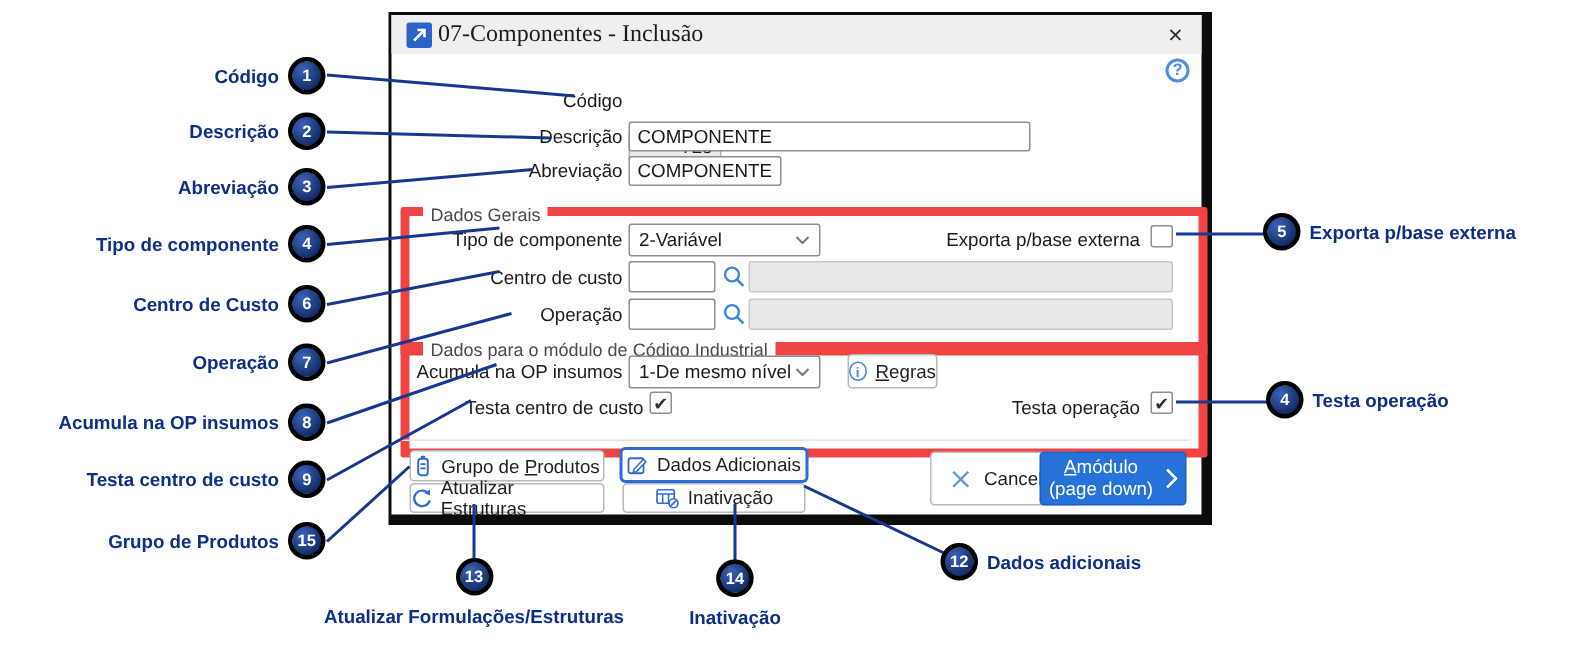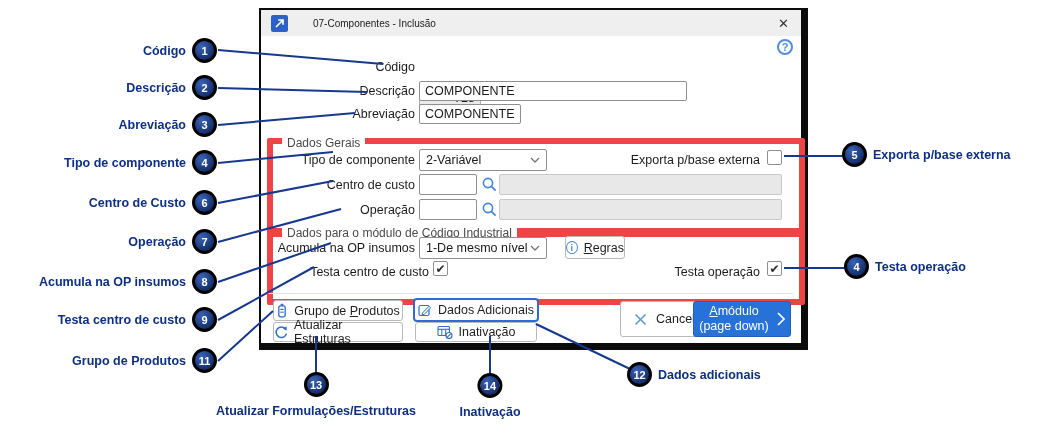--- a/index.html
+++ b/index.html
@@ -5,21 +5,21 @@
   html,body{margin:0;padding:0;background:#fff;}
   .canvas{position:relative;width:1059px;height:441px;background:#fff;overflow:hidden;
           font-family:"Liberation Sans",sans-serif;color:#1a1a1a;}
   
   .dialog{position:absolute;left:259px;top:8px;width:549px;height:342px;box-sizing:border-box;
           background:#fff;border:solid #0b0b0b;border-width:2px 7px 7px 2px;z-index:1;}
   .titlebar{position:absolute;left:0;top:0;width:100%;height:26px;background:#efefef;
             display:flex;align-items:center;}
   .appicon{width:17px;height:17px;margin-left:10px;background:#2b62c9;border-radius:2px;
            display:flex;align-items:center;justify-content:center;flex:0 0 auto;}
-  .title{margin-left:25px;font-size:10px;color:#1b1b1b;}
+  .title{margin-left:4px;font-size:16px;color:#1b1b1b;font-family:Liberation Serif, serif;}
   .closex{margin-left:auto;margin-right:12px;font-size:13px;color:#333;cursor:default;line-height:1;}
   .helpbtn{position:absolute;left:516px;top:29px;width:16px;height:16px;border:2px solid #4f8fdd;
            border-radius:50%;color:#4f8fdd;font-weight:bold;font-size:11px;display:flex;
            align-items:center;justify-content:center;box-sizing:border-box;}
   .flabel{position:absolute;width:154px;text-align:right;font-size:12.5px;color:#1c1c1c;line-height:20px;}
   .txt{position:absolute;box-sizing:border-box;height:20px;border:1px solid #8f8f8f;border-radius:2px;
        font-family:"Liberation Sans",sans-serif;font-size:12.5px;color:#1a1a1a;padding:0 5px;background:#fff;}
   .txt.ro{background:#e9e9e9;border-color:#b0b0b0;text-align:right;margin-top:31px;}
   .txt.gray{background:#e8e8e8;border-color:#c9c9c9;}
   .group{position:absolute;border:6px solid #ef4444;border-radius:2px;}
@@ -238,21 +238,21 @@
   <div class="callout" style="right:842px;top:269px;">
     <span class="clabel">Acumula na OP insumos</span>
     <span class="badge">8</span>
   </div>
   <div class="callout" style="right:842px;top:307px;">
     <span class="clabel">Testa centro de custo</span>
     <span class="badge">9</span>
   </div>
   <div class="callout" style="right:842px;top:348px;">
     <span class="clabel">Grupo de Produtos</span>
-    <span class="badge">11</span>
+    <span class="badge">15</span>
   </div>
 
   <div class="callout" style="left:842px;top:142px;">
     <span class="badge">5</span>
     <span class="clabel">Exporta p/base externa</span>
   </div>
   <div class="callout" style="left:844px;top:254px;">
     <span class="badge">4</span>
     <span class="clabel">Testa operação</span>
   </div>

